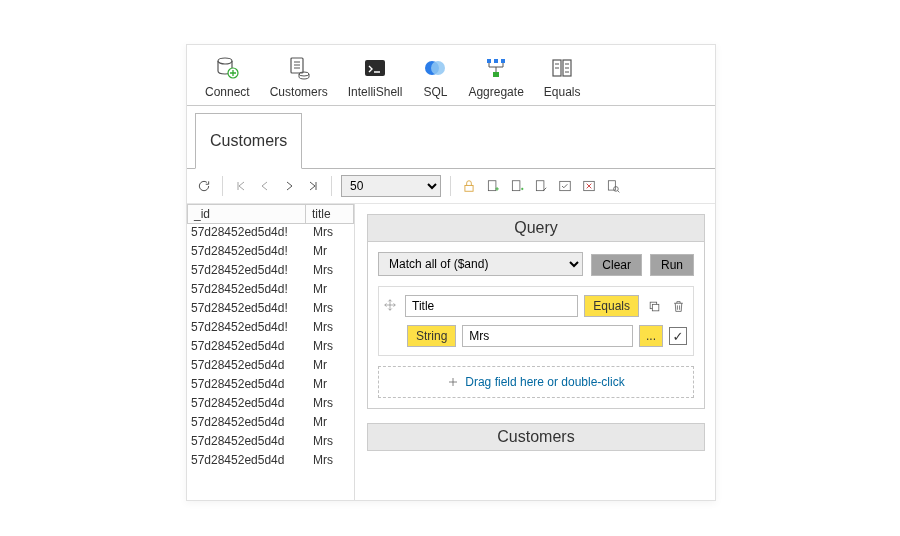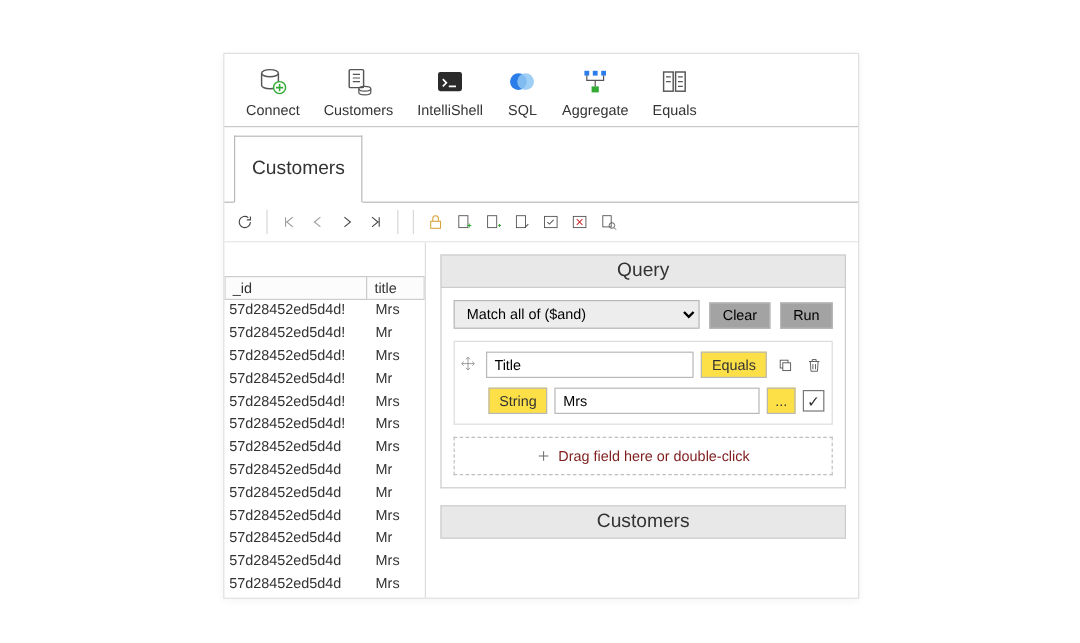--- a/index.html
+++ b/index.html
@@ -79,21 +79,20 @@
   height: 296px;
 }
 .leftcol {
   width: 168px;
   border-right: 1px solid #ddd;
   overflow: hidden;
 }
 .grid-head {
   display: flex;
   background: #fcfcfc;
-  margin-top: 28px;
 }
 .grid-head div {
   border: 1px solid #ccc;
   border-top: 1px solid #ccc;
   padding: 2px 6px;
   font-size: 12px;
   color: #333;
   height: 20px;
 }
 .grid-head .c0 { width: 118px; border-right: none;}
@@ -170,21 +169,21 @@
   font-size: 12px;
 }
 .sm { width: 18px; height:18px; cursor:pointer; color:#444; display:inline-flex;align-items:center;justify-content:center;}
 .indent { margin-left: 24px; }
 .dropzone {
   margin-top: 10px;
   border: 1px dashed #c0c0c0;
   text-align: center;
   padding: 8px 0;
   font-size: 12px;
-  color: #7f1d1d;
+  color: #0369a1;
   display: flex;
   align-items: center;
   justify-content: center;
   gap: 6px;
 }
 .proj-head { margin-top: 14px; }
 svg { display:block; }
 .chk {
   width: 18px; height: 18px;
   border: 1px solid #777;
@@ -287,20 +286,23 @@
       <svg width="12" height="12" viewBox="0 0 24 24">
           <path d="M8 4l10 8-10 8" fill="none" stroke="#444" stroke-width="1.8"></path>
         </svg>
     </span>
     <span class="iconbtn">
       <svg width="12" height="12" viewBox="0 0 24 24">
           <path d="M18 4v16M6 4l10 8-10 8" fill="none" stroke="#444" stroke-width="1.8"></path>
         </svg>
     </span>
     <span class="sep"></span>
+    <select class="pagesize">
+      <option>50</option>
+    </select>
     <span class="sep"></span>
     <span class="iconbtn">
       <svg width="14" height="14" viewBox="0 0 24 24">
           <rect x="5" y="11" width="14" height="10" fill="none" stroke="#d9a33c" stroke-width="1.5"></rect>
           <path d="M8 11V7a4 4 0 0 1 8 0v4" fill="none" stroke="#d9a33c" stroke-width="1.5"></path>
         </svg>
     </span>
     <span class="iconbtn">
       <svg width="14" height="14" viewBox="0 0 24 24">
           <rect x="4" y="3" width="13" height="17" fill="none" stroke="#555" stroke-width="1.3"></rect>

